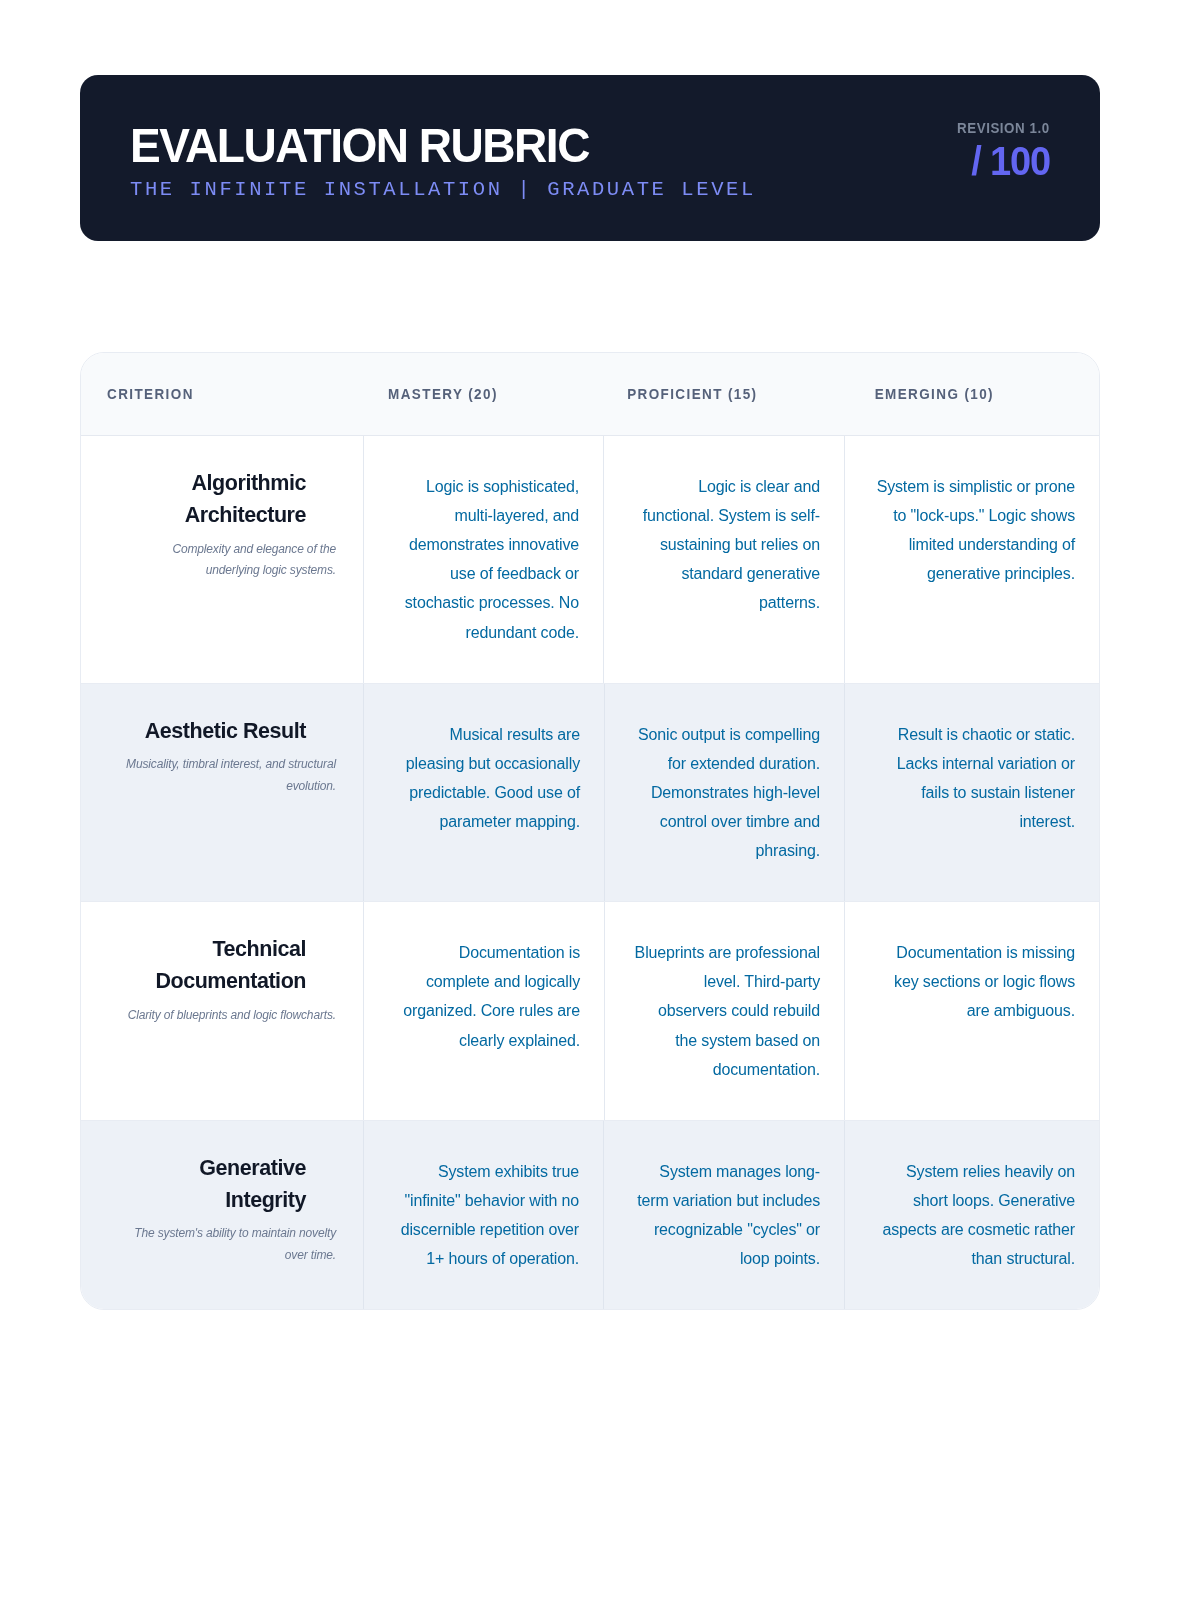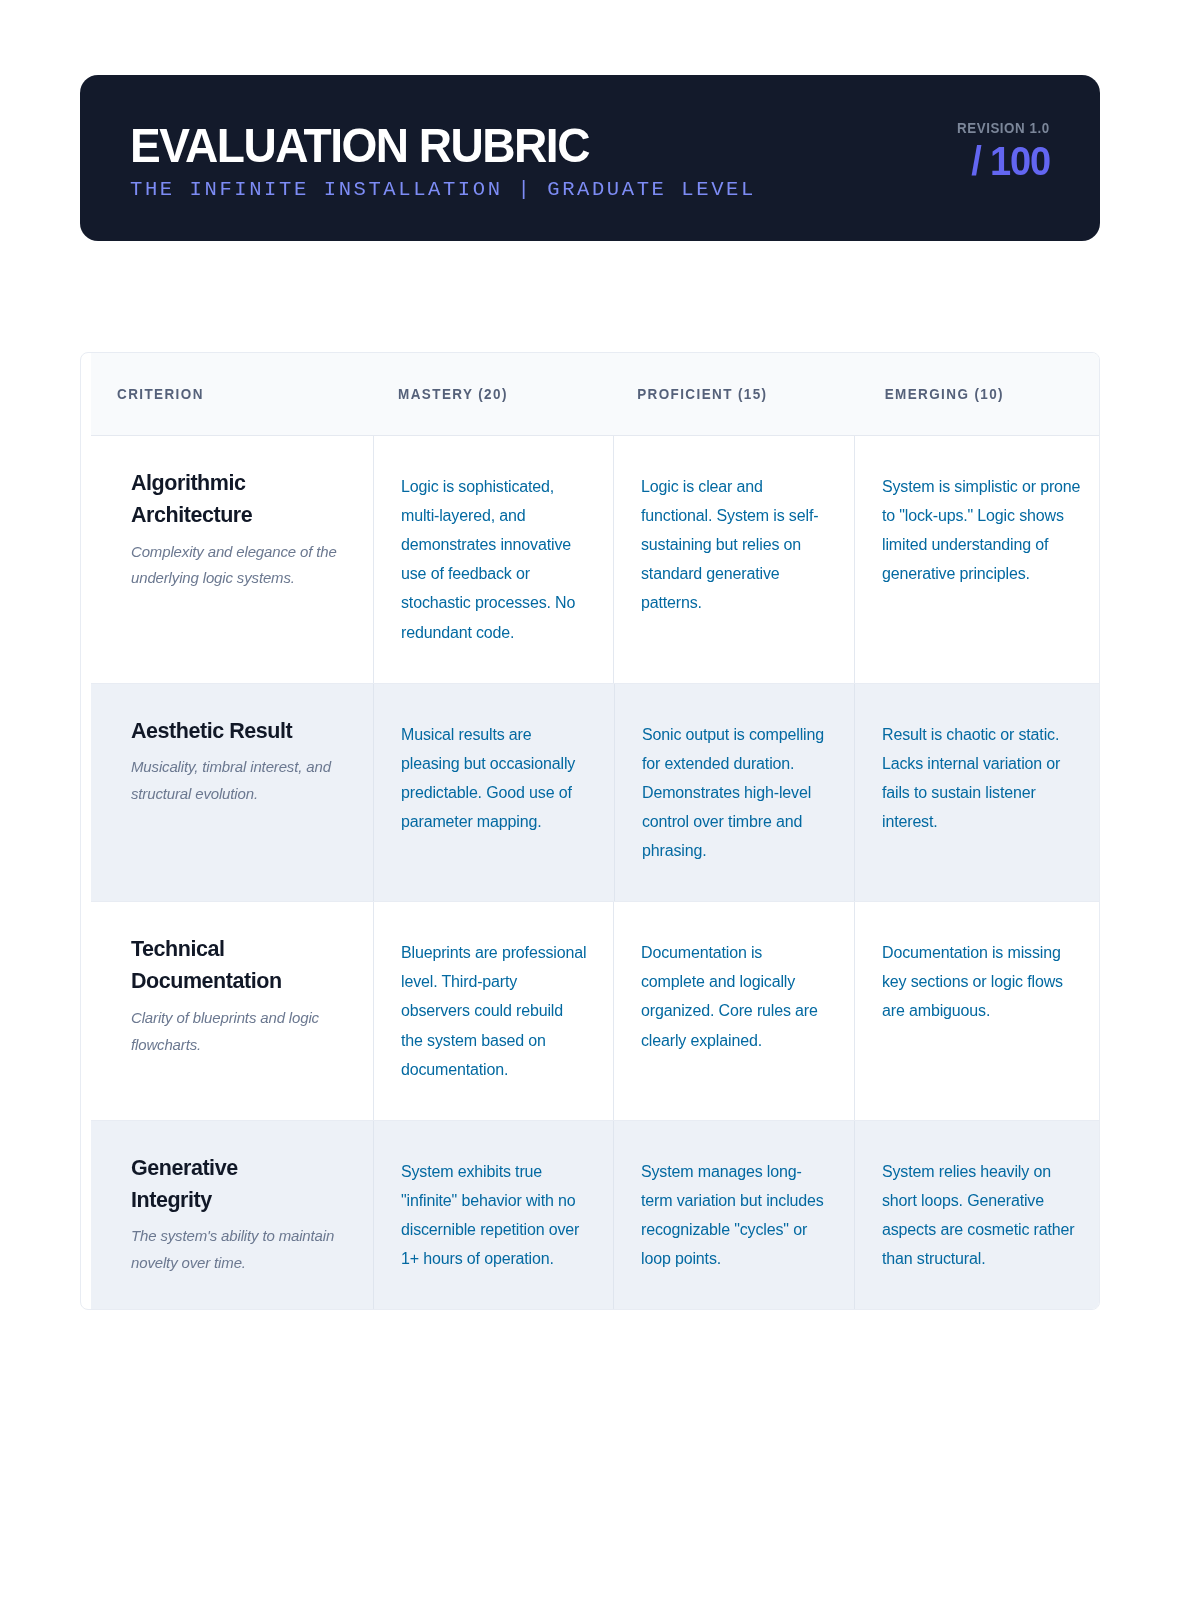--- a/index.html
+++ b/index.html
@@ -99,23 +99,22 @@
   }
 
   
   .rubric-card {
     position: absolute;
     left: 80px;
     top: 352px;
     width: 1020px;
     background: #ffffff;
     border: 1px solid #e8ecf3;
-    border-radius: 8px;
+    border-radius: 24px;
     overflow: hidden;
-    padding-left: 10px;
   }
 
   .rubric-head {
     display: flex;
     background: #f8fafc;
     border-bottom: 1px solid #e5e9f0;
     height: 83px;
     align-items: center;
   }
 
@@ -127,20 +126,21 @@
     letter-spacing: 1.5px;
     transform: scaleX(0.93);
     transform-origin: left center;
     white-space: nowrap;
   }
 
   .rubric-row {
     display: flex;
     align-items: stretch;
     border-bottom: 1px solid #e8ecf3;
+    text-align: right;
   }
   .rubric-row:last-child { border-bottom: none; }
 
   .rubric-row.shaded { background: #edf1f7; }
   .rubric-row.plain  { background: #ffffff; }
 
   
   .col-criterion  { width: 282px; flex: 0 0 282px; }
   .col-level-1    { width: 240px; flex: 0 0 240px; }
   .col-level-2    { width: 241px; flex: 0 0 241px; }
@@ -170,21 +170,21 @@
     font-weight: 700;
     color: #111827;
     line-height: 1.48;
     letter-spacing: -0.45px;
     margin-bottom: 7px;
     max-width: 185px;
   }
 
   .criterion-desc {
     font-family: "Liberation Sans", sans-serif;
-    font-size: 15px;
+    font-size: 12px;
     font-style: italic;
     font-weight: 400;
     color: #6b7890;
     line-height: 1.78;
     letter-spacing: -0.15px;
     max-width: 215px;
   }
 
   .level-text {
     font-family: "Liberation Sans", sans-serif;
@@ -250,25 +250,25 @@
       <div class="body-cell level-cell col-level-3">
         <div class="level-text">Result is chaotic or static. Lacks internal variation or fails to sustain listener interest.</div>
       </div>
     </div>
 
     <div class="rubric-row plain">
       <div class="body-cell criterion-cell col-criterion">
         <div class="criterion-name">Technical Documentation</div>
         <div class="criterion-desc">Clarity of blueprints and logic flowcharts.</div>
       </div>
+      <div class="body-cell level-cell col-level-2">
+        <div class="level-text">Documentation is complete and logically organized. Core rules are clearly explained.</div>
+      </div>
       <div class="body-cell level-cell col-level-1">
         <div class="level-text">Blueprints are professional level. Third-party observers could rebuild the system based on documentation.</div>
-      </div>
-      <div class="body-cell level-cell col-level-2">
-        <div class="level-text">Documentation is complete and logically organized. Core rules are clearly explained.</div>
       </div>
       <div class="body-cell level-cell col-level-3">
         <div class="level-text">Documentation is missing key sections or logic flows are ambiguous.</div>
       </div>
     </div>
 
     <div class="rubric-row shaded">
       <div class="body-cell criterion-cell col-criterion">
         <div class="criterion-name">Generative Integrity</div>
         <div class="criterion-desc">The system's ability to maintain novelty over time.</div>

